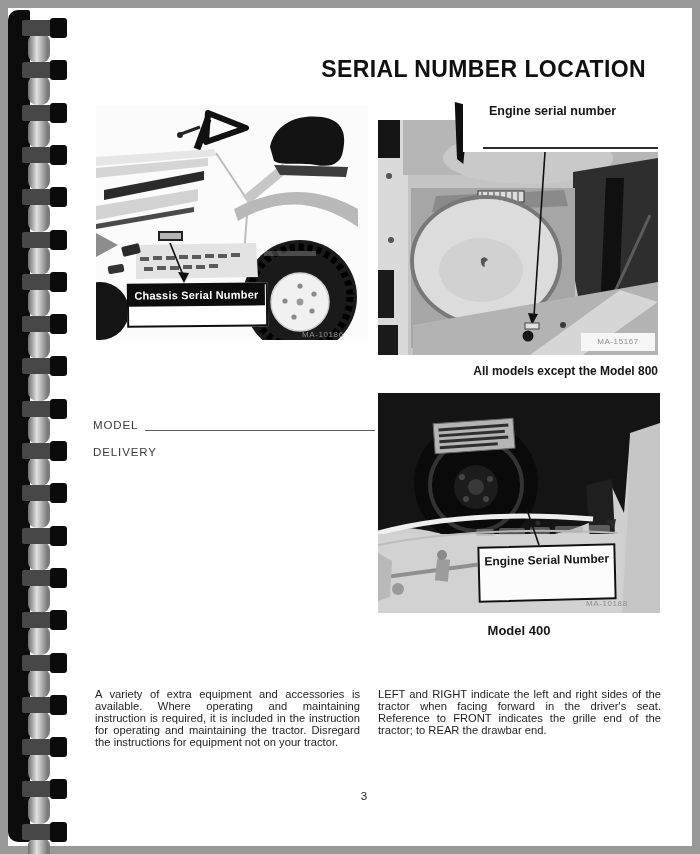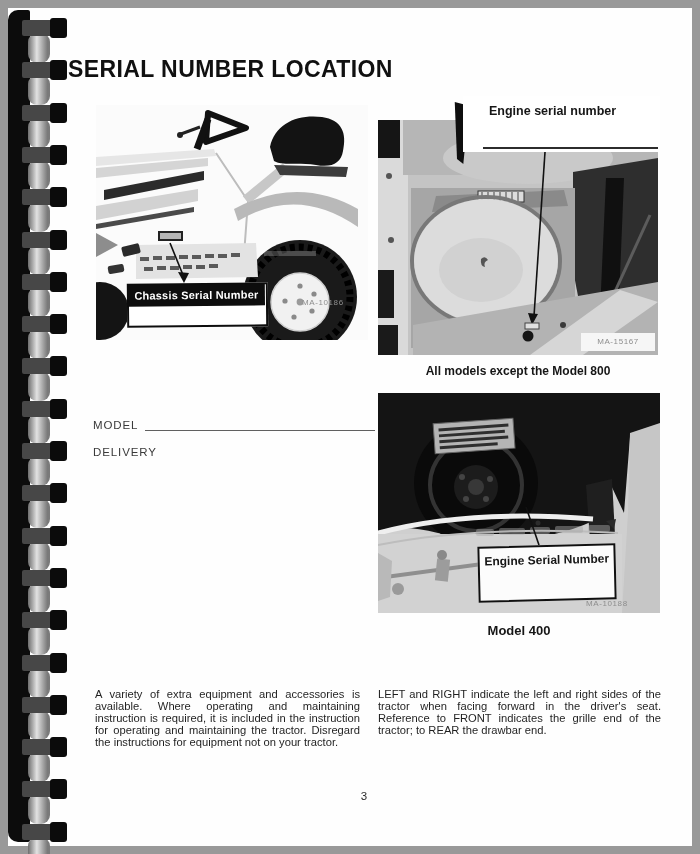--- a/index.html
+++ b/index.html
@@ -19,21 +19,21 @@
   .spine { position:absolute; left:0; top:2px; width:22px; height:832px;
            background:#0c0c0c; border-radius:10px 2px 2px 10px; }
   .cyl  { position:absolute; width:22px; height:30px; left:20px; border-radius:9px;
           background:linear-gradient(to right,#6e6e6e,#e2e2e2 40%,#7a7a7a 88%); }
   .tooth{ position:absolute; width:36px; height:16px; left:14px;
           background:#474747; border-radius:2px 5px 5px 2px; }
   .cap  { position:absolute; width:17px; height:20px; left:42px;
           background:#0b0b0b; border-radius:3px; }
 
   
-  .title { left:60px; top:48px; width:578px; text-align:left;
+  .title { left:60px; top:48px; width:578px; text-align:right;
            font-size:23px; font-weight:bold; letter-spacing:0.4px; color:#101010; }
   .intro-head { left:60px; top:646px; width:592px; text-align:center;
            font-size:20px; font-weight:bold; letter-spacing:0.3px; color:#101010; }
   .body-col { font-size:11.2px; line-height:12px; text-align:justify; color:#1f1f1f; }
   .col-left  { left:87px; top:680px; width:265px; }
   .col-right { left:370px; top:680px; width:283px; }
   .pageno { left:60px; top:782px; width:592px; text-align:center;
             font-size:11.5px; color:#2a2a2a; }
 
   
@@ -45,28 +45,28 @@
   .date-row  { left:85px; top:452px; width:282px; }
 
   
   .fig { position:absolute; }
   #fig-chassis    { left:88px;  top:97px;  width:272px; height:235px; }
   #fig-engine-all { left:370px; top:112px; width:280px; height:235px; }
   #fig-engine-800 { left:370px; top:385px; width:282px; height:220px; }
   .fig svg { position:absolute; left:0; top:0; }
 
   .fig-id { position:absolute; font-size:8px; color:#8e8e8e; letter-spacing:0.6px; white-space:nowrap; }
-  #id-10186 { left:206px; top:193px; }
+  #id-10186 { left:206px; top:225px; }
   .chip-10187 { position:absolute; left:203px; top:213px; width:74px; height:18px;
                 background:#f6f6f6; text-align:center; }
   .chip-10187 .fig-id { position:static; line-height:18px; }
   #id-10188 { left:208px; top:206px; }
 
   .subcap { text-align:center; font-weight:bold; color:#161616; }
-  .subcap-all { left:370px; top:356px; width:280px; font-size:12px; }
+  .subcap-all { left:370px; top:356px; width:280px; font-size:12px;text-align:right; }
   .subcap-800 { left:370px; top:615px; width:282px; font-size:13px; }
 
   
   .chassis-label-box { position:absolute; left:31px; top:178px; width:137px; height:40px;
                        background:#ffffff; border:2px solid #0d0d0d; transform:rotate(-0.6deg); }
   .chassis-label-head { position:absolute; left:-1px; top:-1px; width:137px; height:22px;
                         background:#0d0d0d; color:#ffffff; font-weight:bold; font-size:11px;
                         text-align:center; line-height:22px; letter-spacing:0.2px; white-space:nowrap; }
 
   

